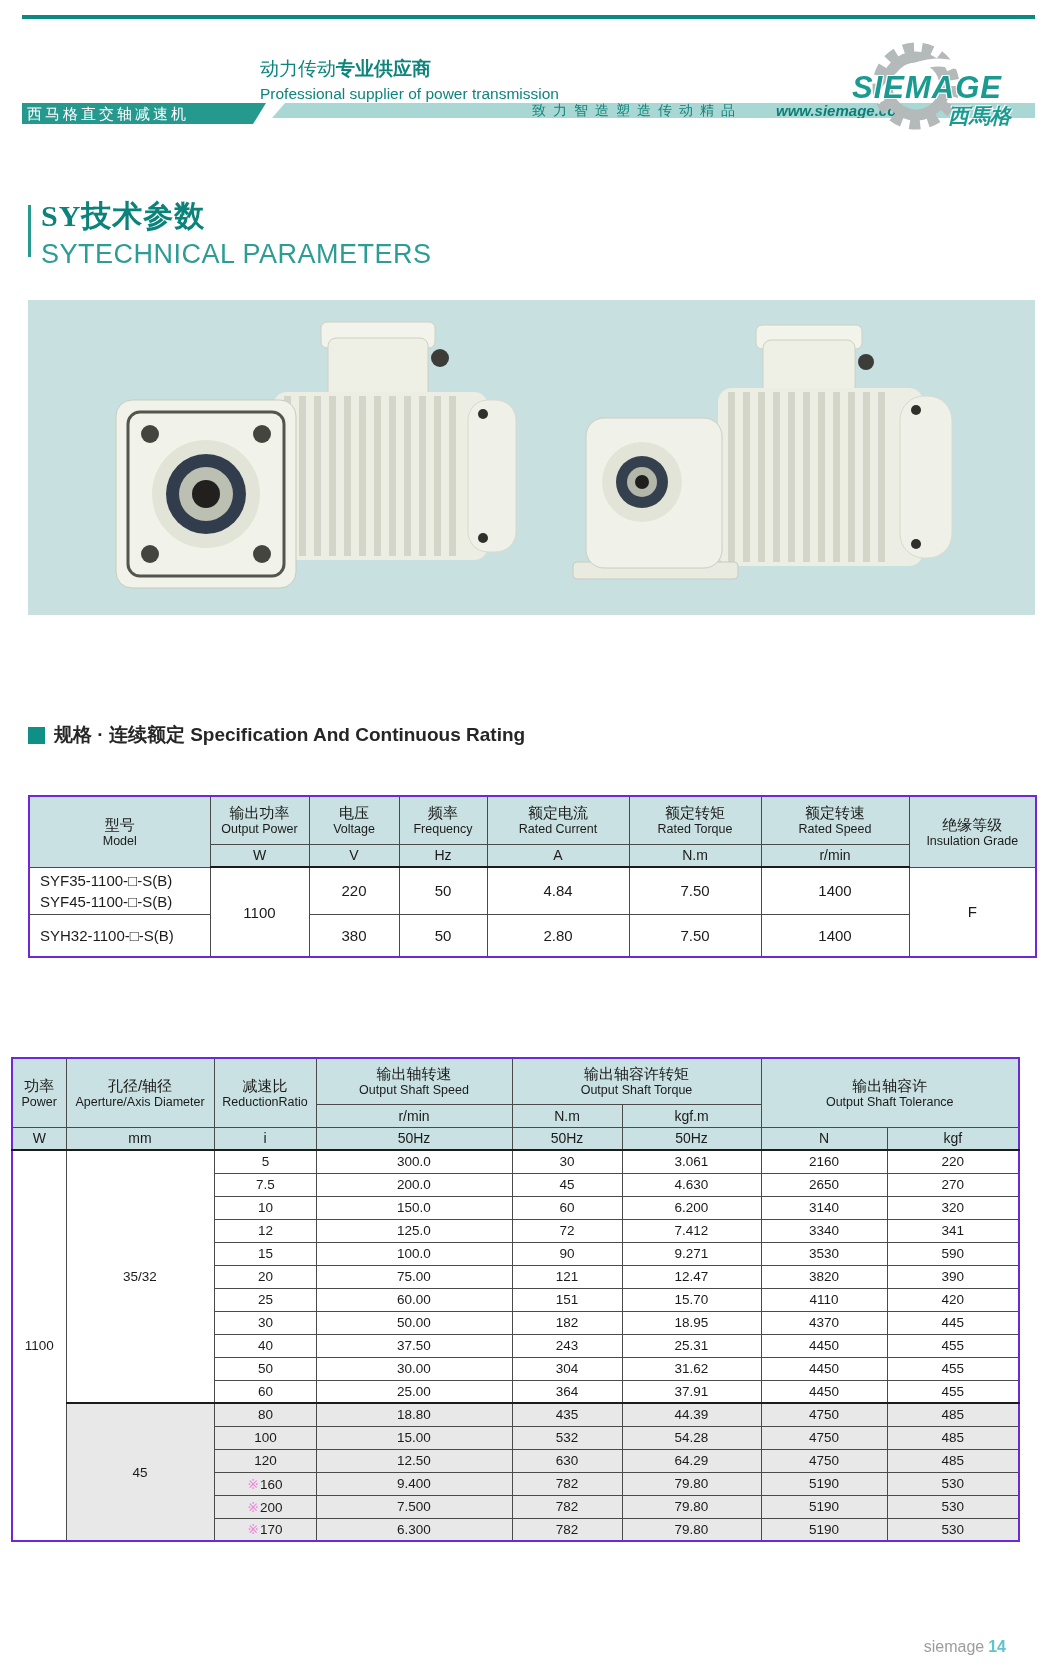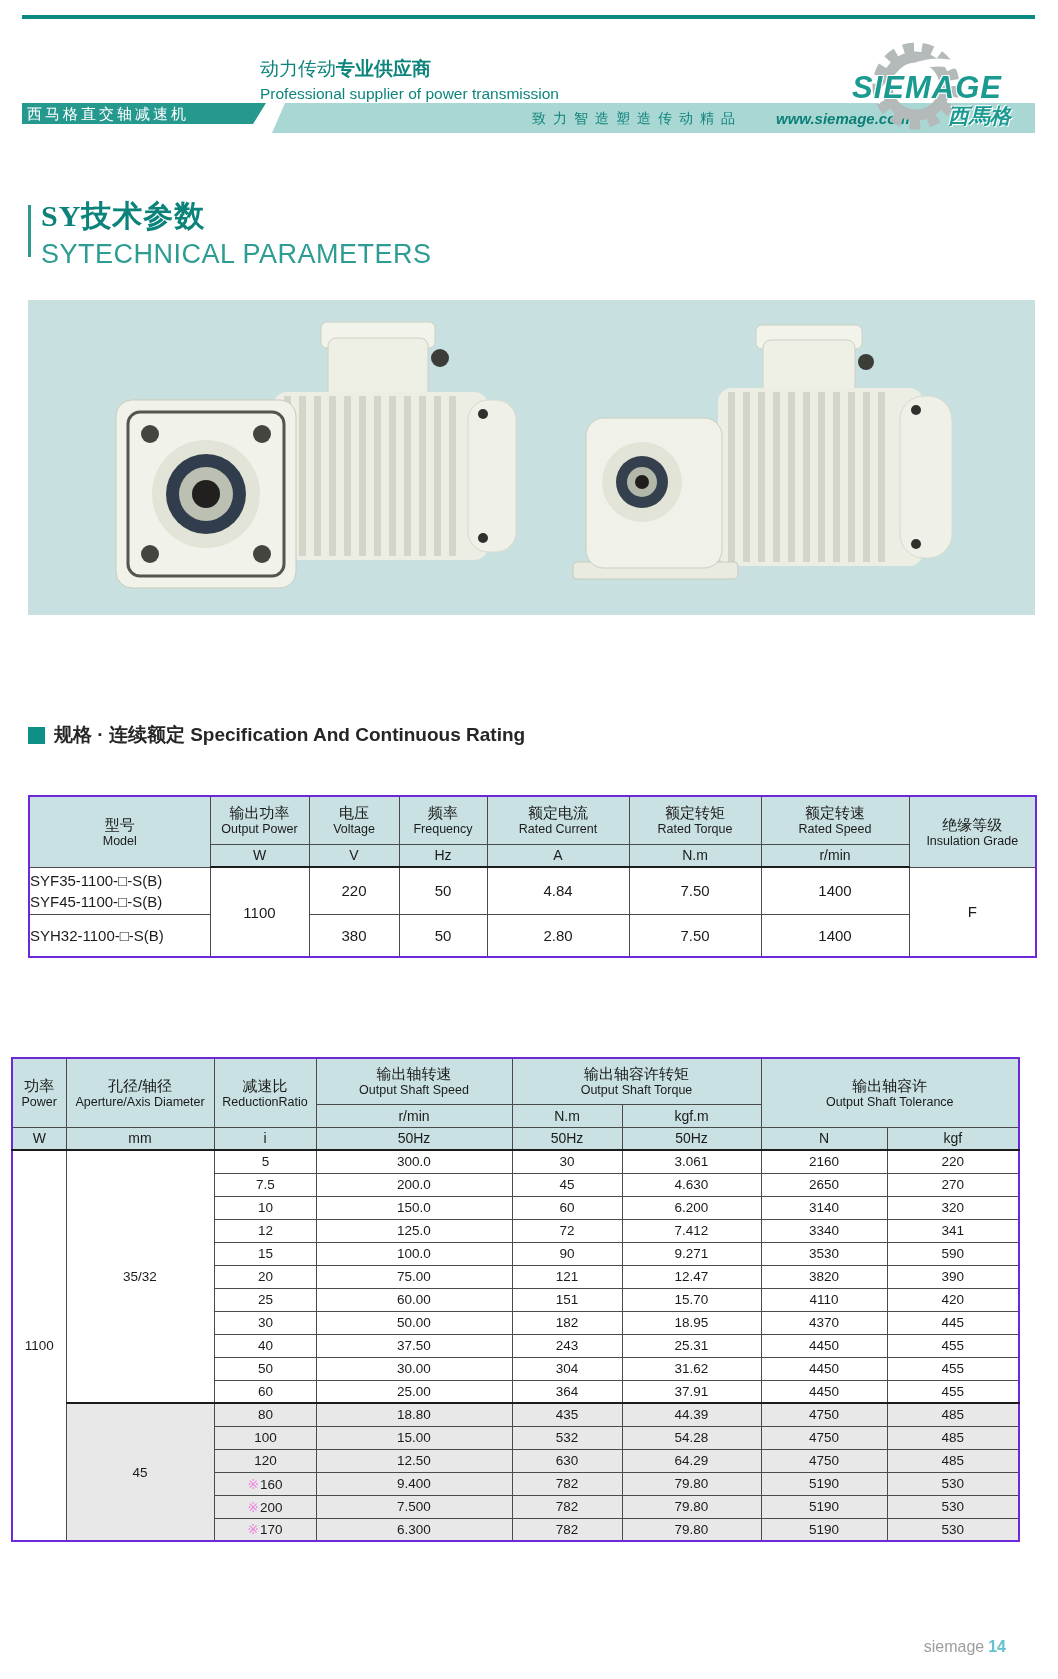--- a/index.html
+++ b/index.html
@@ -13,21 +13,21 @@
   .series-zh{font-size:48px;font-weight:bold;color:#17948a;letter-spacing:2px}
   .series-suffix{font-size:24px;font-weight:bold;color:#17948a;margin-left:12px}
   .tagline{position:absolute;top:56px;left:260px}
   .tagline-zh{font-size:19px;color:#0d857c}
   .tagline-zh b{font-weight:bold}
   .tagline-en{font-size:15.5px;color:#0d857c;margin-top:3px}
   .banner{position:absolute;top:103px;left:22px;width:1013px;height:21px;z-index:1}
   .banner-left{position:absolute;left:0;top:0;width:244px;height:21px;background:#26998f;
                clip-path:polygon(0 0,100% 0,calc(100% - 13px) 100%,0 100%);
                color:#fff;font-size:15px;line-height:21px;padding-left:5px;letter-spacing:3px}
-  .banner-right{position:absolute;left:250px;right:0;top:0;height:30px;background:#a9d8d4;
+  .banner-right{position:absolute;left:250px;right:0;top:0;height:15px;background:#a9d8d4;
                 clip-path:polygon(13px 0,100% 0,100% 100%,0 100%);
                 display:flex;align-items:center}
   .banner-slogan{margin-left:260px;font-size:14px;color:#13857c;letter-spacing:7px;line-height:21px}
   .banner-url{margin-left:34px;font-size:15px;font-weight:bold;font-style:italic;color:#0b7f77}
   .logo{position:absolute;top:36px;left:842px;width:200px;height:104px;z-index:2}
   .logo svg{position:absolute;left:16px;top:0}
   .logo-name{position:absolute;left:10px;top:34px;font-size:31px;font-style:italic;font-weight:bold;
              color:#1a9a90;letter-spacing:1px;
              text-shadow:1px 1px 0 #fff,-1px -1px 0 #fff,1px -1px 0 #fff,-1px 1px 0 #fff}
   .logo-zh{position:absolute;left:106px;top:66px;font-size:21px;font-weight:bold;font-style:italic;
@@ -53,21 +53,21 @@
   table{border-collapse:collapse;table-layout:fixed;width:1007px;border:2px solid #6d28d9}
   td{border:1px solid #4a4a4a;text-align:center;vertical-align:middle;overflow:hidden}
   .hdr{background:#c9e1e2}
   .hz{display:block;font-size:15px;line-height:19px}
   .he{display:block;font-size:12.5px;line-height:15px}
   .t1{position:absolute;top:795px;left:28px}
   .t1 tr.h1 td{height:48px}
   .t1 tr.units td{height:23px;font-size:14px;border-bottom:2.5px solid #1c1c1c}
   .t1 tr.d1 td{height:47px;font-size:15px}
   .t1 tr.d2 td{height:43px;font-size:15px}
-  .t1 .model-cell{text-align:left;font-size:16px;line-height:21px}
+  .t1 .model-cell{text-align:left;padding-left:10px;font-size:16px;line-height:21px}
   .t2{position:absolute;top:1057px;left:11px}
   .t2 tr.h1 td{height:46px}
   .t2 tr.h2 td{height:23px;font-size:14px}
   .t2 tr.units td{height:23px;font-size:14px;border-bottom:2.5px solid #1c1c1c}
   .t2 tr.dr td{height:23px;font-size:13.5px}
   .t2 tr.g2 td{background:#e8e8e8}
   .t2 tr.g2first td{border-top:2.5px solid #1c1c1c}
   .mark{color:#ef86dd;margin-right:1px}
 
   

